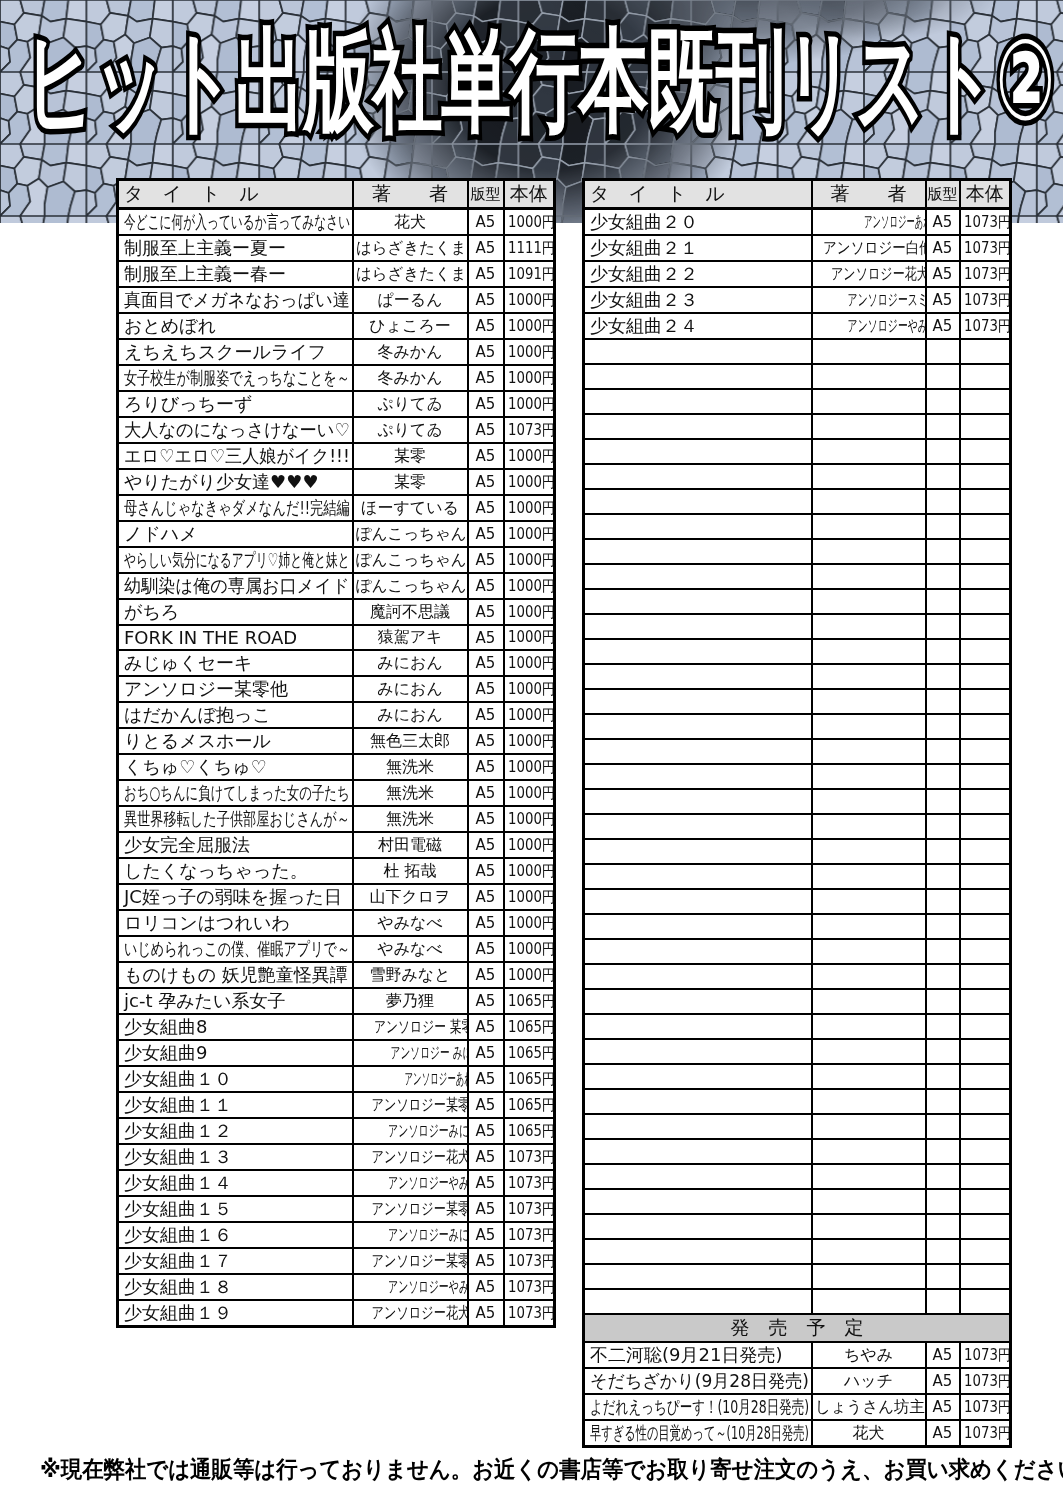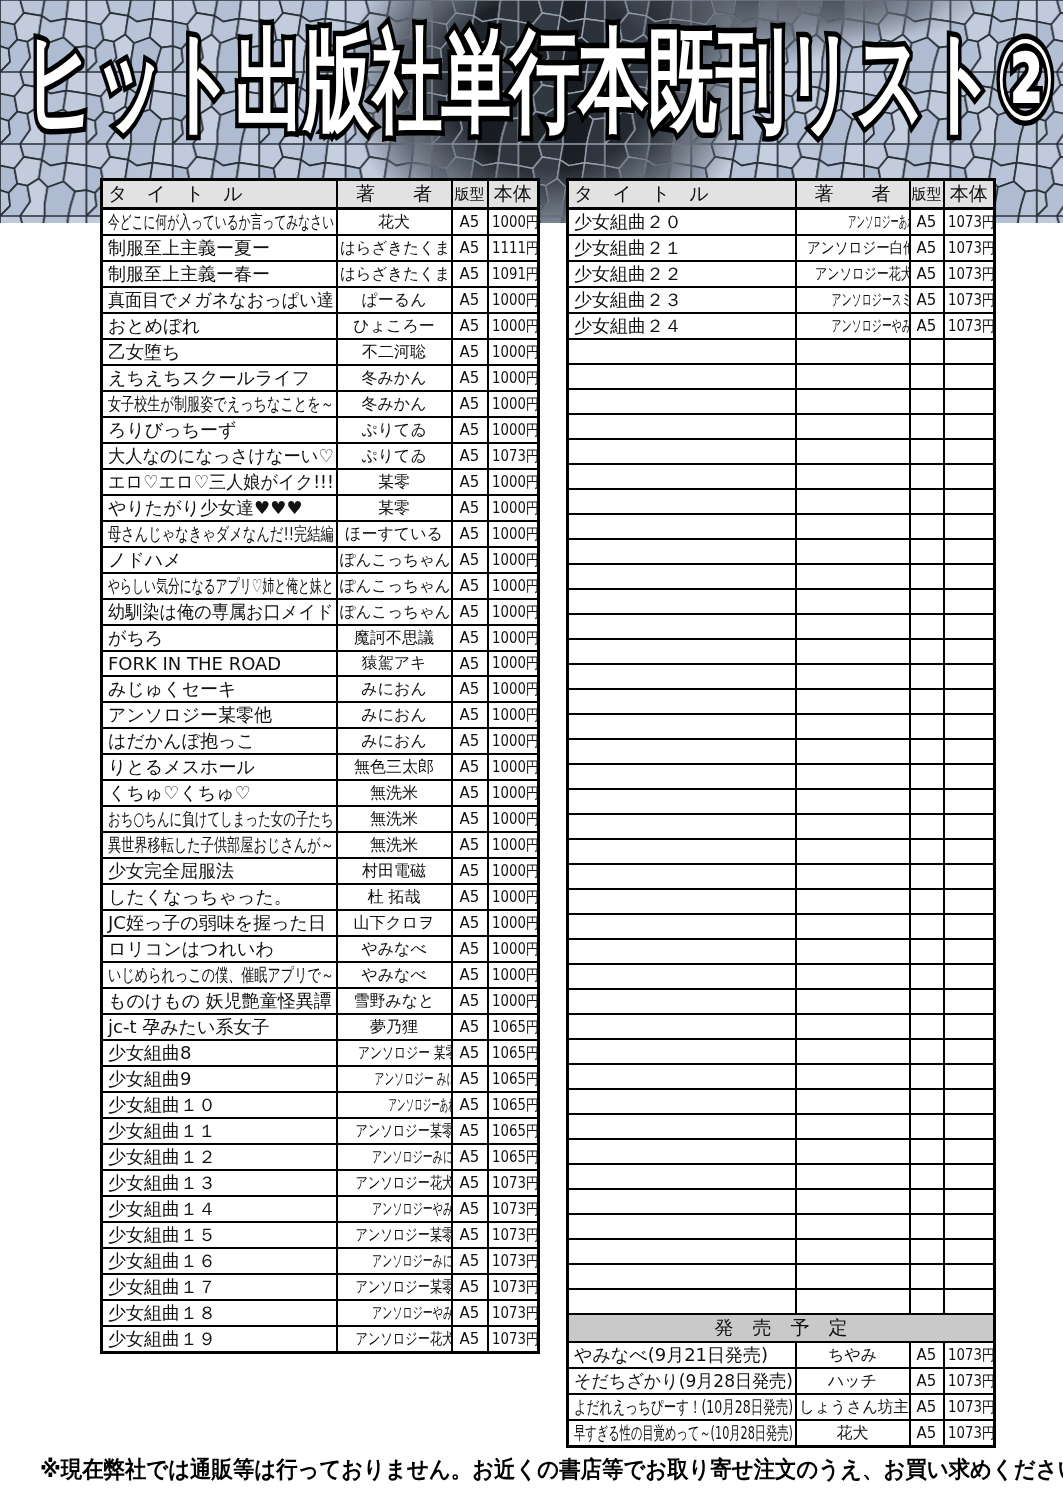--- a/index.html
+++ b/index.html
@@ -14,21 +14,21 @@
   .t{position:absolute;top:0;left:0;width:1032px;white-space:nowrap;
      font-size:112px;line-height:140px;font-weight:bold;letter-spacing:-2px;}
   .t .fit{display:inline-block;white-space:nowrap;}
   .t.outline{color:#000;-webkit-text-stroke:11px #000;
      text-shadow:3px 3px 0 #000,-3px 3px 0 #000,3px -3px 0 #000,-3px -3px 0 #000,
                  0 4px 0 #000,0 -4px 0 #000,4px 0 0 #000,-4px 0 0 #000;}
   .t.face{color:#fff;}
 
   
   table.list{position:absolute;border-collapse:collapse;table-layout:fixed;
-             background:#fff;border:3px solid #000;}
+             background:#fff;border:3px solid #000;margin-left:16px;}
   table.left{left:100px;top:178px;width:437px;}
   table.right{left:566px;top:178px;width:427px;}
   col.w-title-l{width:235px;} col.w-author-l{width:115px;} col.w-format-l{width:36px;} col.w-price-l{width:51px;}
   col.w-title-r{width:228px;} col.w-author-r{width:114px;} col.w-format-r{width:34px;} col.w-price-r{width:51px;}
   th,td{border:2px solid #000;padding:0;overflow:hidden;vertical-align:middle;color:#111;}
   th{height:26px;background:var(--header-bg,#e2e2e2);font-weight:normal;font-size:19px;border-bottom:3px solid #000;}
   td{height:23px;font-size:17px;}
   .c-title{text-align:left;padding-left:5px;}
   td.c-title{font-size:18px;}
   .c-author{text-align:center;}
@@ -155,26 +155,20 @@
           <td class="c-format"><span class="fit">A5</span></td>
           <td class="c-price"><span class="fit" style="transform-origin: center center; transform: scaleX(0.886792);">1000円</span></td>
         </tr>
         <tr>
           <td class="c-title"><span class="fit">おとめぼれ</span></td>
           <td class="c-author"><span class="fit">ひょころー</span></td>
           <td class="c-format"><span class="fit">A5</span></td>
           <td class="c-price"><span class="fit" style="transform-origin: center center; transform: scaleX(0.886792);">1000円</span></td>
         </tr>
         <tr>
-          <td class="c-title"><span class="fit">乙女堕ち</span></td>
-          <td class="c-author"><span class="fit">不二河聡</span></td>
-          <td class="c-format"><span class="fit">A5</span></td>
-          <td class="c-price"><span class="fit" style="transform-origin: center center; transform: scaleX(0.886792);">1000円</span></td>
-        </tr>
-        <tr>
           <td class="c-title"><span class="fit">えちえちスクールライフ</span></td>
           <td class="c-author"><span class="fit">冬みかん</span></td>
           <td class="c-format"><span class="fit">A5</span></td>
           <td class="c-price"><span class="fit" style="transform-origin: center center; transform: scaleX(0.886792);">1000円</span></td>
         </tr>
         <tr>
           <td class="c-title"><span class="fit" style="transform-origin: left center; transform: scaleX(0.729032);">女子校生が制服姿でえっちなことを～</span></td>
           <td class="c-author"><span class="fit">冬みかん</span></td>
           <td class="c-format"><span class="fit">A5</span></td>
           <td class="c-price"><span class="fit" style="transform-origin: center center; transform: scaleX(0.886792);">1000円</span></td>
@@ -675,21 +669,21 @@
         <tr>
           <td class="c-title"><span class="fit"></span></td>
           <td class="c-author"><span class="fit"></span></td>
           <td class="c-format"><span class="fit"></span></td>
           <td class="c-price"><span class="fit"></span></td>
         </tr>
         <tr>
           <td colspan="4" class="sched">発　売　予　定</td>
         </tr>
         <tr>
-          <td class="c-title"><span class="fit">やみなべ(9月21日発売)</span></td>
+          <td class="c-title"><span class="fit">不二河聡(9月21日発売)</span></td>
           <td class="c-author"><span class="fit">ちやみ</span></td>
           <td class="c-format"><span class="fit">A5</span></td>
           <td class="c-price"><span class="fit" style="transform-origin: center center; transform: scaleX(0.886792);">1073円</span></td>
         </tr>
         <tr>
           <td class="c-title"><span class="fit" style="transform-origin: left center; transform: scaleX(0.948052);">そだちざかり(9月28日発売)</span></td>
           <td class="c-author"><span class="fit">ハッチ</span></td>
           <td class="c-format"><span class="fit">A5</span></td>
           <td class="c-price"><span class="fit" style="transform-origin: center center; transform: scaleX(0.886792);">1073円</span></td>
         </tr>

